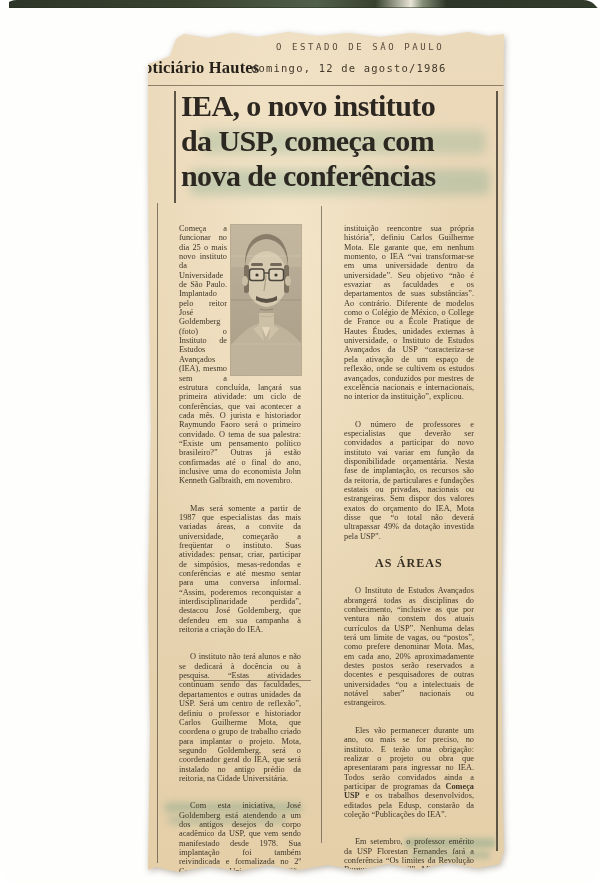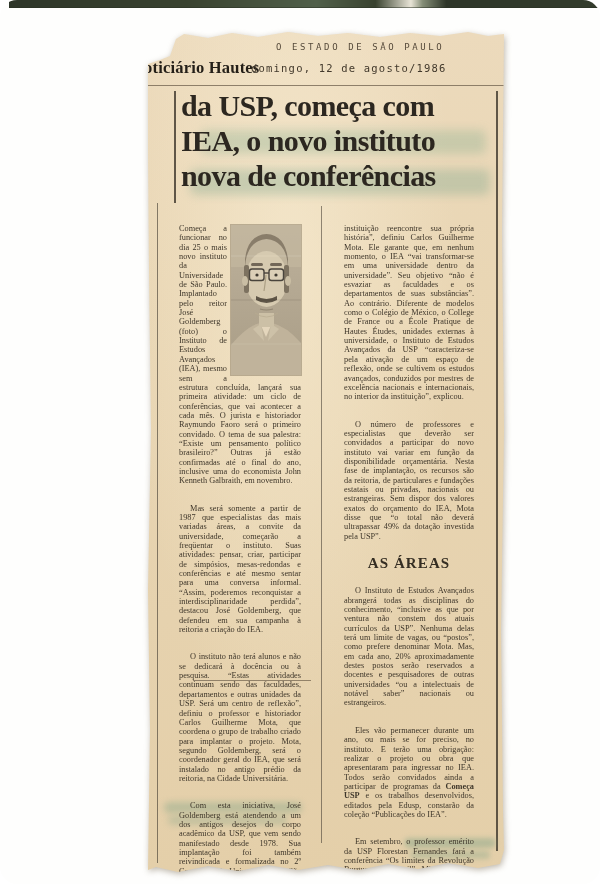--- a/index.html
+++ b/index.html
@@ -43,21 +43,21 @@
   .g6{left:262px;top:821px;width:80px;height:8px;background:rgba(116,158,130,.32);filter:blur(2.5px);}
   .col{position:absolute;top:176px;color:#3e362a;font-size:8.3px;line-height:9.35px;
     text-align:justify;z-index:2;}
   .col1{left:13px;width:158px;height:656px;}
   .col2{left:178px;width:166px;height:648px;}
   .pp{margin:18px;text-indent:11px;}
   .pp.first{text-indent:0;}
   .photo{float:right;width:70px;height:150px;margin:1px 0 2px 4px;display:block;
     outline:1px solid rgba(80,68,50,.35);filter:sepia(.12) contrast(.97);}
   .photo svg{display:block;width:70px;height:150px;}
-  .subhead{margin:5px 0 4px 0;text-align:center;text-indent:0;font-size:15px;
+  .subhead{margin:5px 0 4px 0;text-align:center;text-indent:0;font-size:12px;
     font-weight:bold;letter-spacing:1.1px;color:#352e23;}
   .boldterm{font-weight:bold;}
   .end-rule{position:absolute;left:45px;top:650px;width:118px;height:1px;background:#6d5f4c;opacity:.7;}
 </style>
 </head>
 <body>
 
 <div class="scene">
   <div class="top-strip"></div>
 
@@ -75,22 +75,22 @@
       <div class="ghost g4"></div>
       <div class="ghost g5"></div>
       <div class="ghost g6"></div>
 
       <div class="vrule vr-head-left"></div>
       <div class="vrule vr-right"></div>
       <div class="vrule vr-body-left"></div>
       <div class="vrule vr-mid"></div>
 
       <h1 class="headline">
+        <span>IEA, o novo instituto</span>
         <span>da USP, começa com</span>
-        <span>IEA, o novo instituto</span>
         <span>nova de conferências</span>
       </h1>
 
       <div class="col col1">
         <p class="pp first">
           <span class="photo">
             <svg viewBox="0 0 70 150" xmlns="http://www.w3.org/2000/svg">
               <defs>
                 <linearGradient id="pbg" x1="0" y1="0" x2="0" y2="1">
                   <stop offset="0" stop-color="#b9ae9b"></stop>

